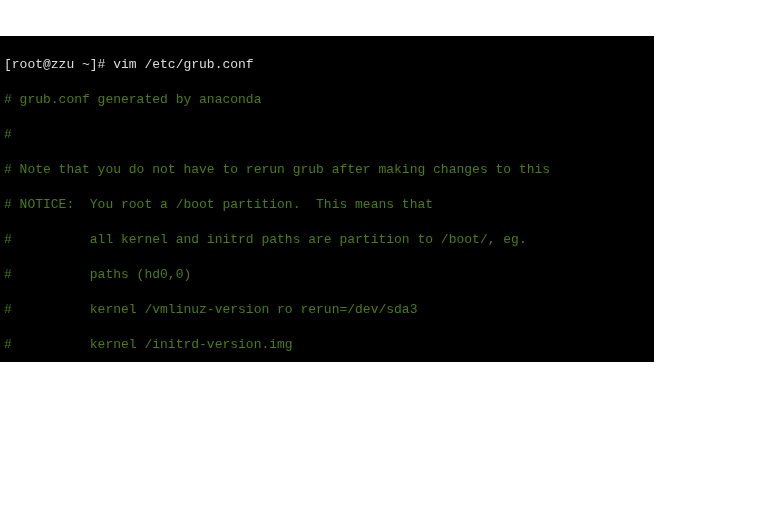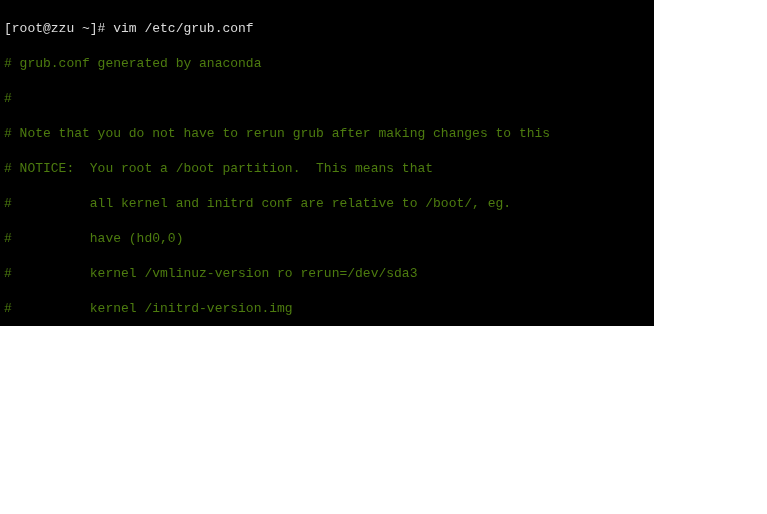--- a/index.html
+++ b/index.html
@@ -11,36 +11,37 @@
       font-size: 13px;
       line-height: 1.35;
     }
     .terminal {
       background: #000000;
       width: 654px;
       height: 326px;
       padding: 2px 4px;
       white-space: pre;
       overflow: hidden;
+      margin-top: 36px;
     }
     .white { color: #dcdcdc; }
     .blue { color: #4d7c0f; }
     .line { display: block; }
   </style>
 </head>
 <body>
 
 <div class="terminal">
 <span class="line"><span class="white">[root@zzu ~]#</span><span class="white"> </span><span class="white">vim /etc/grub.conf</span></span>
 <span class="line blue"># grub.conf generated by anaconda</span>
 <span class="line blue">#</span>
 <span class="line blue"># Note that you do not have to rerun grub after making changes to this</span>
 <span class="line blue"># NOTICE:  You root a /boot partition.  This means that</span>
-<span class="line blue">#          all kernel and initrd conf are relative to /boot/, eg.</span>
-<span class="line blue">#          have (hd0,0)</span>
+<span class="line blue">#          all kernel and initrd paths are partition to /boot/, eg.</span>
+<span class="line blue">#          paths (hd0,0)</span>
 <span class="line blue">#          kernel /vmlinuz-version ro rerun=/dev/sda3</span>
 <span class="line blue">#          kernel /initrd-version.img</span>
 
 
 
 
 
 
 
 

